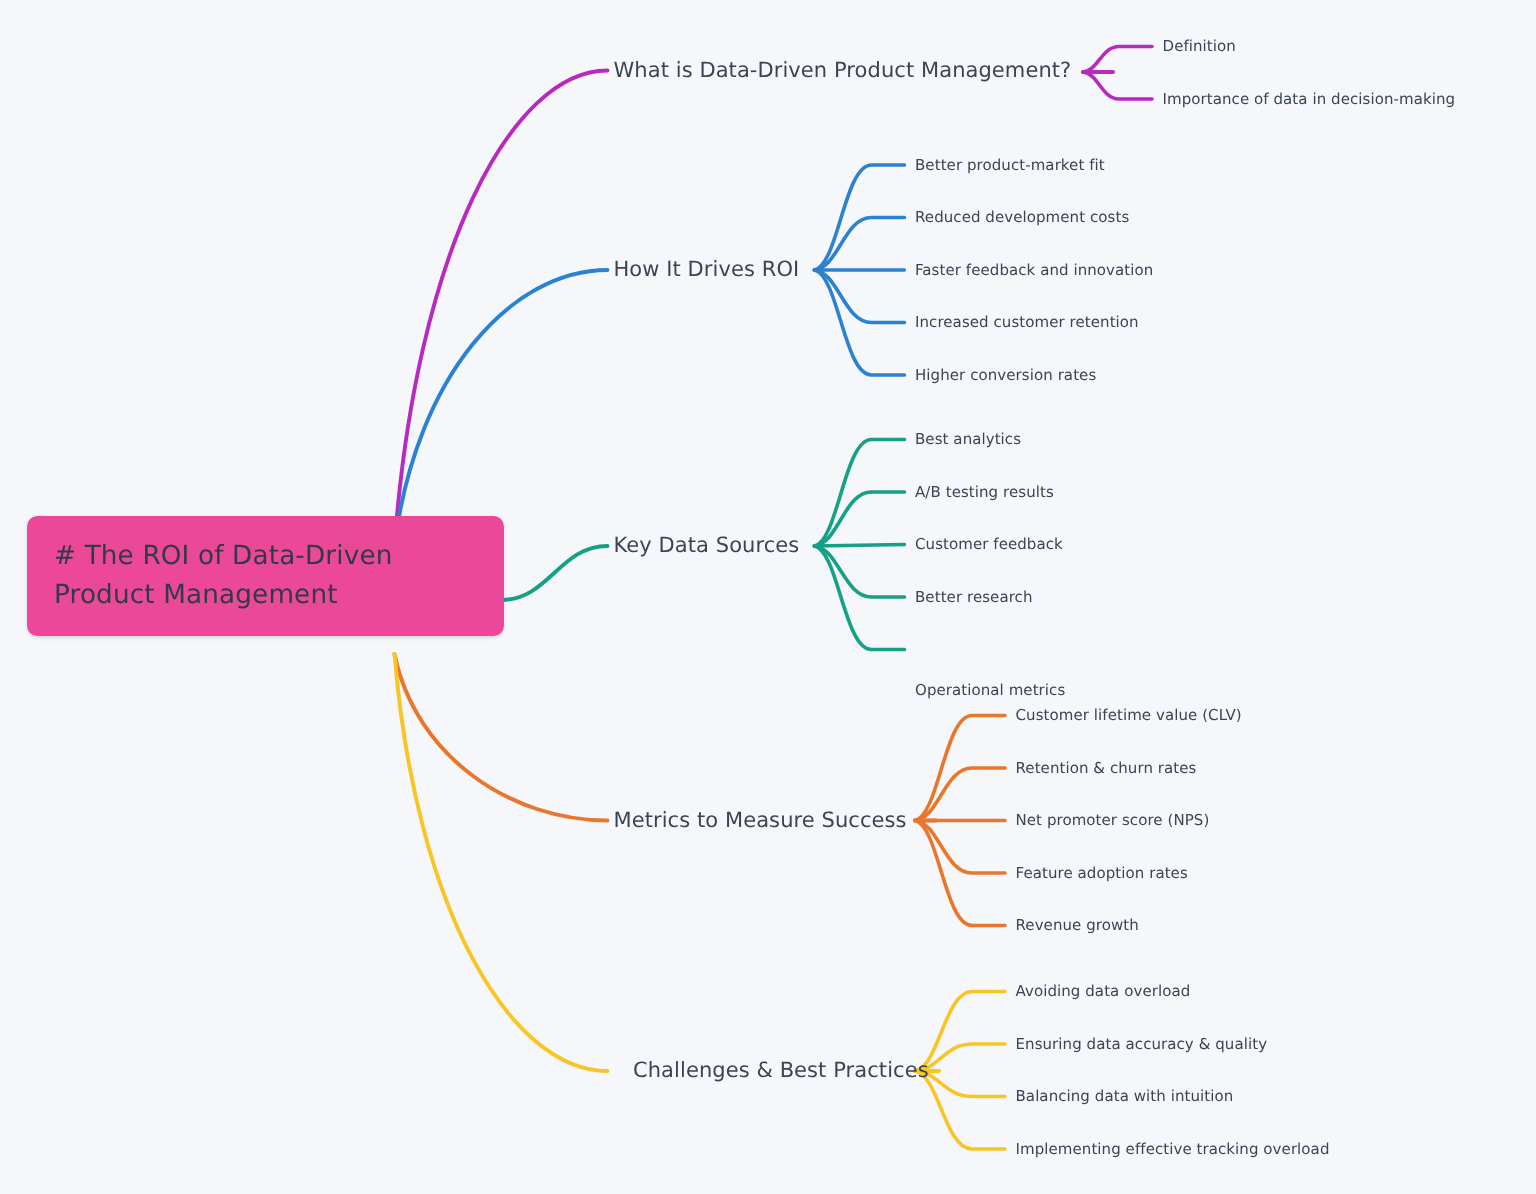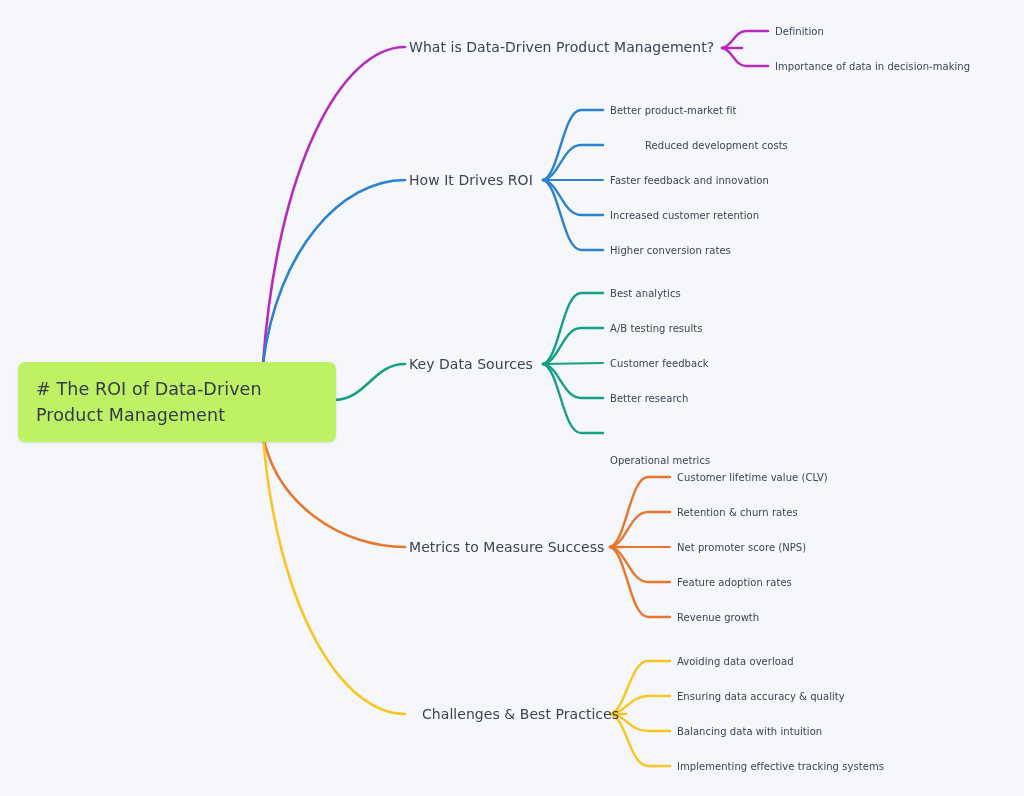--- a/index.html
+++ b/index.html
@@ -74,44 +74,44 @@
     <path d="M 610 547 C 625.96 548.75, 629.76 582, 648 582 L 670 582" class="edge" stroke="#e8762c" stroke-width="2.4"></path>
     <path d="M 610 547 C 625.96 550.5, 629.76 617, 648 617 L 670 617" class="edge" stroke="#e8762c" stroke-width="2.4"></path>
     <path d="M 263 436 C 277.2 608.36, 341.1 714, 405 714" class="edge" stroke="#f9c524" stroke-width="2.6"></path>
     <path d="M 626 714 L 610 714" class="edge" stroke="#f9c524" stroke-width="2.6"></path>
     <path d="M 610 714 C 625.96 711.35, 629.76 661, 648 661 L 670 661" class="edge" stroke="#f9c524" stroke-width="2.4"></path>
     <path d="M 610 714 C 625.96 713.1, 629.76 696, 648 696 L 670 696" class="edge" stroke="#f9c524" stroke-width="2.4"></path>
     <path d="M 610 714 C 625.96 714.85, 629.76 731, 648 731 L 670 731" class="edge" stroke="#f9c524" stroke-width="2.4"></path>
     <path d="M 610 714 C 625.96 716.6, 629.76 766, 648 766 L 670 766" class="edge" stroke="#f9c524" stroke-width="2.4"></path>
   </svg>
 
-<div class="root-card" style="left: 18px; top: 362px; width: 318px; min-height: 76px; padding: 14px 18px; background: #bef264;">
+<div class="root-card" style="left: 18px; top: 344px; width: 318px; min-height: 76px; padding: 14px 18px; background: #ec4899;">
   <div class="root-text" style="color: rgb(50, 58, 73);"># The ROI of Data-Driven Product Management</div>
 </div>
 
 <div id="labels">
     <div class="branch-label" style="color: rgb(60, 68, 84); left: 409px; top: 39px;">What is Data-Driven Product Management?</div>
     <div class="leaf-label" style="left: 775px; top: 24px;">Definition</div>
     <div class="leaf-label" style="left: 775px; top: 59px;">Importance of data in decision-making</div>
     <div class="branch-label" style="color: rgb(60, 68, 84); left: 409px; top: 172px;">How It Drives ROI</div>
     <div class="leaf-label" style="left: 610px; top: 103px;">Better product-market fit</div>
-    <div class="leaf-label" style="left: 610px; top: 138px; margin-left: 35px;">Reduced development costs</div>
+    <div class="leaf-label" style="left: 610px; top: 138px;">Reduced development costs</div>
     <div class="leaf-label" style="left: 610px; top: 173px;">Faster feedback and innovation</div>
     <div class="leaf-label" style="left: 610px; top: 208px;">Increased customer retention</div>
     <div class="leaf-label" style="left: 610px; top: 243px;">Higher conversion rates</div>
     <div class="branch-label" style="color: rgb(60, 68, 84); left: 409px; top: 356px;">Key Data Sources</div>
     <div class="leaf-label" style="left: 610px; top: 286px;">Best analytics</div>
     <div class="leaf-label" style="left: 610px; top: 321px;">A/B testing results</div>
     <div class="leaf-label" style="left: 610px; top: 356px;">Customer feedback</div>
     <div class="leaf-label" style="left: 610px; top: 391px;">Better research</div>
     <div class="leaf-label" style="left: 610px; top: 426px; margin-top: 27px;">Operational metrics</div>
     <div class="branch-label" style="color: rgb(60, 68, 84); left: 409px; top: 539px;">Metrics to Measure Success</div>
     <div class="leaf-label" style="left: 677px; top: 470px;">Customer lifetime value (CLV)</div>
     <div class="leaf-label" style="left: 677px; top: 505px;">Retention &amp; churn rates</div>
     <div class="leaf-label" style="left: 677px; top: 540px;">Net promoter score (NPS)</div>
     <div class="leaf-label" style="left: 677px; top: 575px;">Feature adoption rates</div>
     <div class="leaf-label" style="left: 677px; top: 610px;">Revenue growth</div>
     <div class="branch-label" style="color: rgb(60, 68, 84); left: 409px; top: 706px; margin-left: 13px;">Challenges &amp; Best Practices</div>
     <div class="leaf-label" style="left: 677px; top: 654px;">Avoiding data overload</div>
     <div class="leaf-label" style="left: 677px; top: 689px;">Ensuring data accuracy &amp; quality</div>
     <div class="leaf-label" style="left: 677px; top: 724px;">Balancing data with intuition</div>
-    <div class="leaf-label" style="left: 677px; top: 759px;">Implementing effective tracking systems</div>
+    <div class="leaf-label" style="left: 677px; top: 759px;">Implementing effective tracking overload</div>
   </div>
 
 </body></html>

